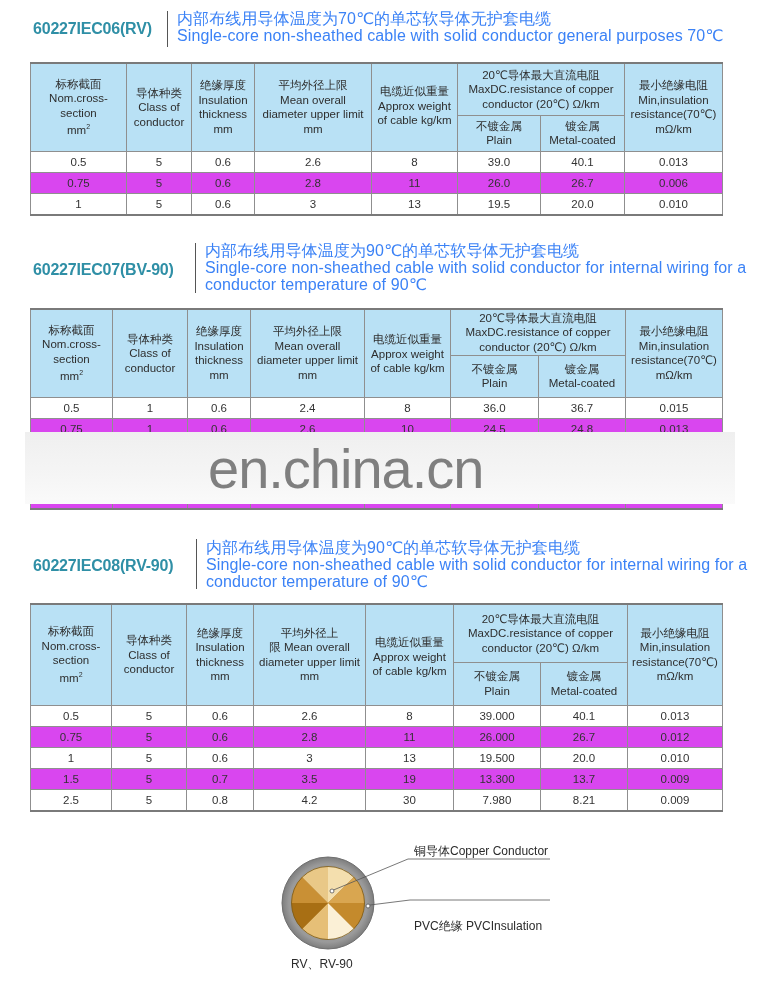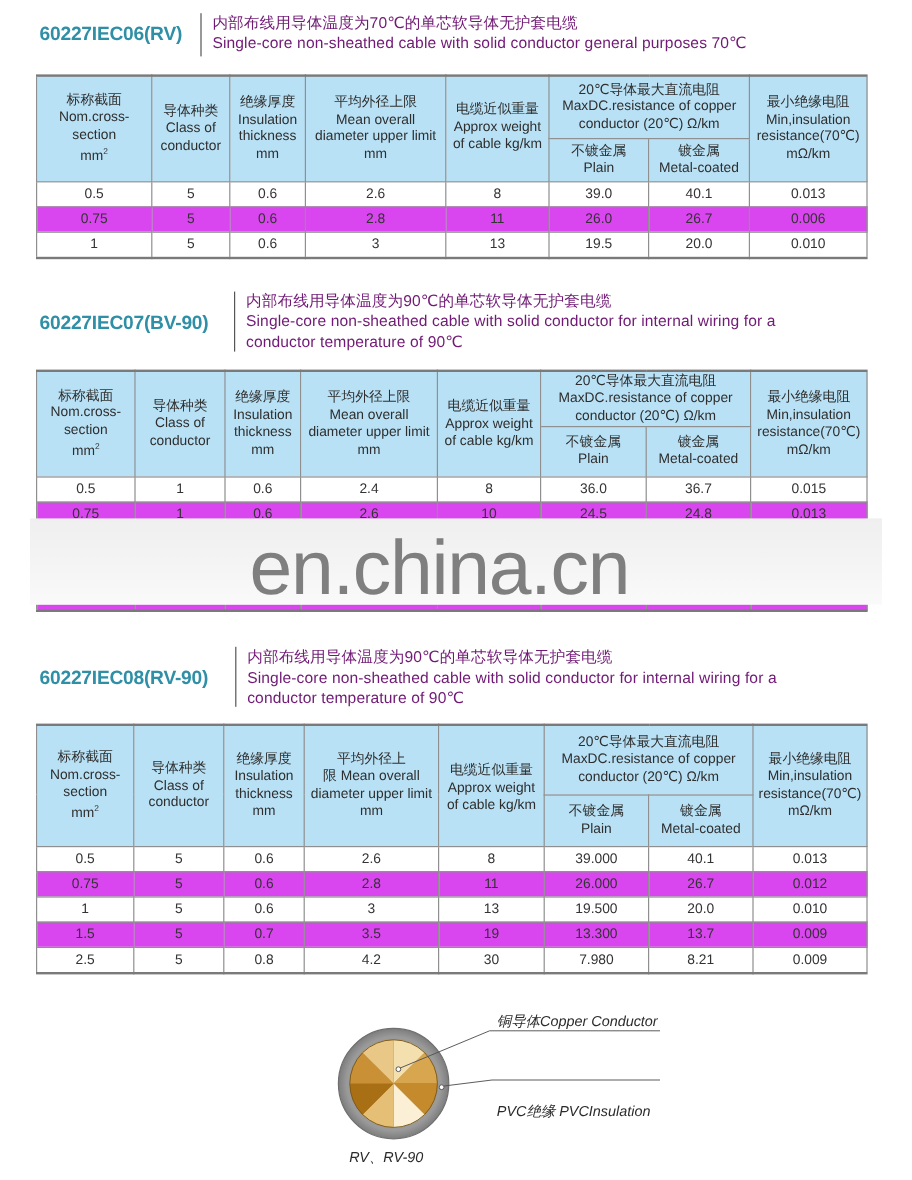--- a/index.html
+++ b/index.html
@@ -1,31 +1,31 @@
 <!DOCTYPE html>
 <html><head>
 <meta charset="utf-8">
 <style>
   html, body { margin: 0; padding: 0; background: #ffffff; }
   body { width: 760px; height: 983px; position: relative; overflow: hidden;
          font-family: "Liberation Sans", "DejaVu Sans", sans-serif; color: #2b2b2b; }
   .code { position: absolute; color: #2f8fa6; font-weight: bold; font-size: 16px; letter-spacing: -0.2px; }
   .bar { position: absolute; width: 1px; background: #555; }
-  .desc { position: absolute; font-size: 13px; line-height: 16.5px; color: #701a75; letter-spacing: 0.1px; }
+  .desc { position: absolute; font-size: 16px; line-height: 16.5px; color: #3b82f6; letter-spacing: 0.1px; }
   table.spec { position: absolute; border-collapse: collapse; table-layout: fixed; font-size: 11.5px; color: #333; }
   table.spec th, table.spec td { border: 1px solid #8f8f8f; text-align: center; padding: 0; }
   table.spec th { background: #b9e1f5; font-weight: normal; line-height: 14.5px; color: #2e2e2e; vertical-align: middle; }
   table.spec td { line-height: 20px; height: 20px; }
   table.spec tr.alt td { background: #d946ef; }
   table.spec { border-top: 2px solid #7a7a7a; border-bottom: 2px solid #7a7a7a; }
   sup { font-size: 7px; vertical-align: 5px; }
   .watermark { position: absolute; left: 25px; top: 432px; width: 710px; height: 72px;
                background: linear-gradient(#efefef, #f5f5f5 60%, #fafafa); }
-  .wm-text { position: absolute; left: 208px; top: 436px; font-size: 64px; color: #7f7f7f; letter-spacing: -1px; }
-  .diagram-label { position: absolute; font-size: 12px; color: #2b2b2b; font-style: italic; }
+  .wm-text { position: absolute; left: 208px; top: 436px; font-size: 56px; color: #7f7f7f; letter-spacing: -1px; }
+  .diagram-label { position: absolute; font-size: 12px; color: #2b2b2b; }
 </style>
 </head>
 <body>
 
 <div>
   <div class="code" style="left:33px; top:20px;text-align:center;">60227IEC06(RV)</div>
   <div class="bar" style="left:167px; top:11px; height:36px;"></div>
   <div class="desc" style="left:177px; top:11px;">内部布线用导体温度为70℃的单芯软导体无护套电缆</div>
   <div class="desc" style="left:177px; top:28px;">Single-core non-sheathed cable with solid conductor general purposes 70℃</div>
 </div>

